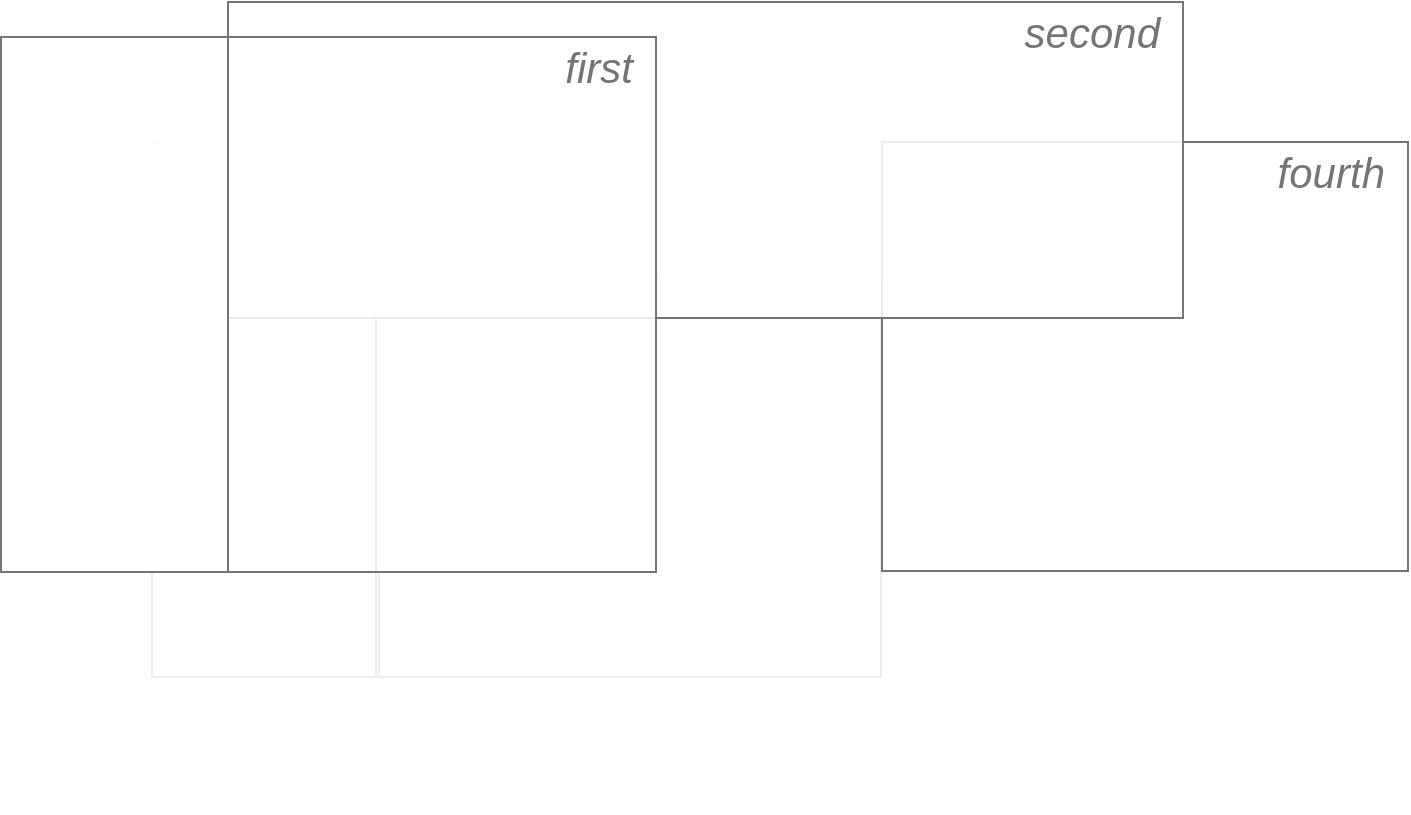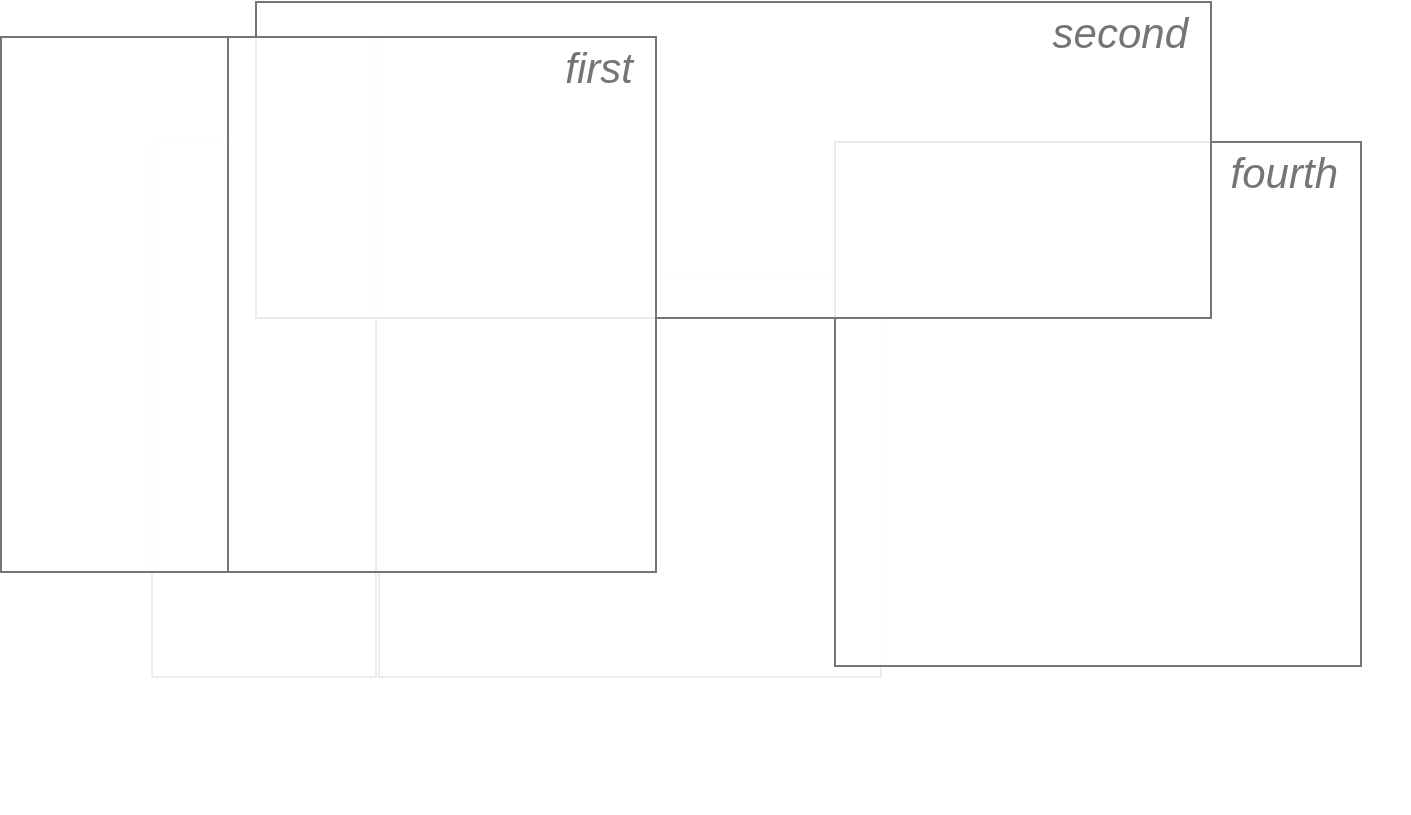--- a/index.html
+++ b/index.html
@@ -52,25 +52,25 @@
 <div id="stage" style="width: 1411px; height: 815px; background: rgb(255, 255, 255);">
 
   <div class="ghost" style="left: 151px; top: 141px; width: 226px; height: 537px; border-color: rgb(237, 237, 237); border-width: 2px; z-index: 0;"></div>
   <div class="ghost" style="left: 378px; top: 277px; width: 504px; height: 401px; border-color: rgb(237, 237, 237); border-width: 2px; z-index: 0;"></div>
 
   <div class="rect" style="left: 0px; top: 36px; width: 377px; height: 537px; z-index: 1; border-color: rgb(117, 117, 117); border-width: 2px; background: rgba(255, 255, 255, 0.86);">
     <span class="rect-label" style="color: rgb(117, 117, 117); font-size: 42px; font-style: italic;"></span>
   </div>
 
 
-  <div class="rect" style="left: 834px; top: 141px; width: 528px; height: 526px; z-index: 3; border-color: rgb(117, 117, 117); border-width: 2px; background: rgba(255, 255, 255, 0.86);">
+  <div class="rect" style="left: 881px; top: 141px; width: 528px; height: 431px; z-index: 3; border-color: rgb(117, 117, 117); border-width: 2px; background: rgba(255, 255, 255, 0.86);">
     <span class="rect-label" style="color: rgb(117, 117, 117); font-size: 42px; font-style: italic;">fourth</span>
   </div>
 
-  <div class="rect" style="left: 227px; top: 1px; width: 957px; height: 318px; z-index: 4; border-color: rgb(117, 117, 117); border-width: 2px; background: rgba(255, 255, 255, 0.86); margin-left: 28px;">
+  <div class="rect" style="left: 227px; top: 1px; width: 957px; height: 318px; z-index: 4; border-color: rgb(117, 117, 117); border-width: 2px; background: rgba(255, 255, 255, 0.86);">
     <span class="rect-label" style="color: rgb(117, 117, 117); font-size: 42px; font-style: italic;">second</span>
   </div>
 
   <div class="rect" style="left: 227px; top: 36px; width: 430px; height: 537px; z-index: 5; border-color: rgb(117, 117, 117); border-width: 2px; background: rgba(255, 255, 255, 0.86); padding-left: 40px;">
     <span class="rect-label" style="color: rgb(117, 117, 117); font-size: 42px; font-style: italic;">first</span>
   </div>
 
 </div>
 
 </body></html>

